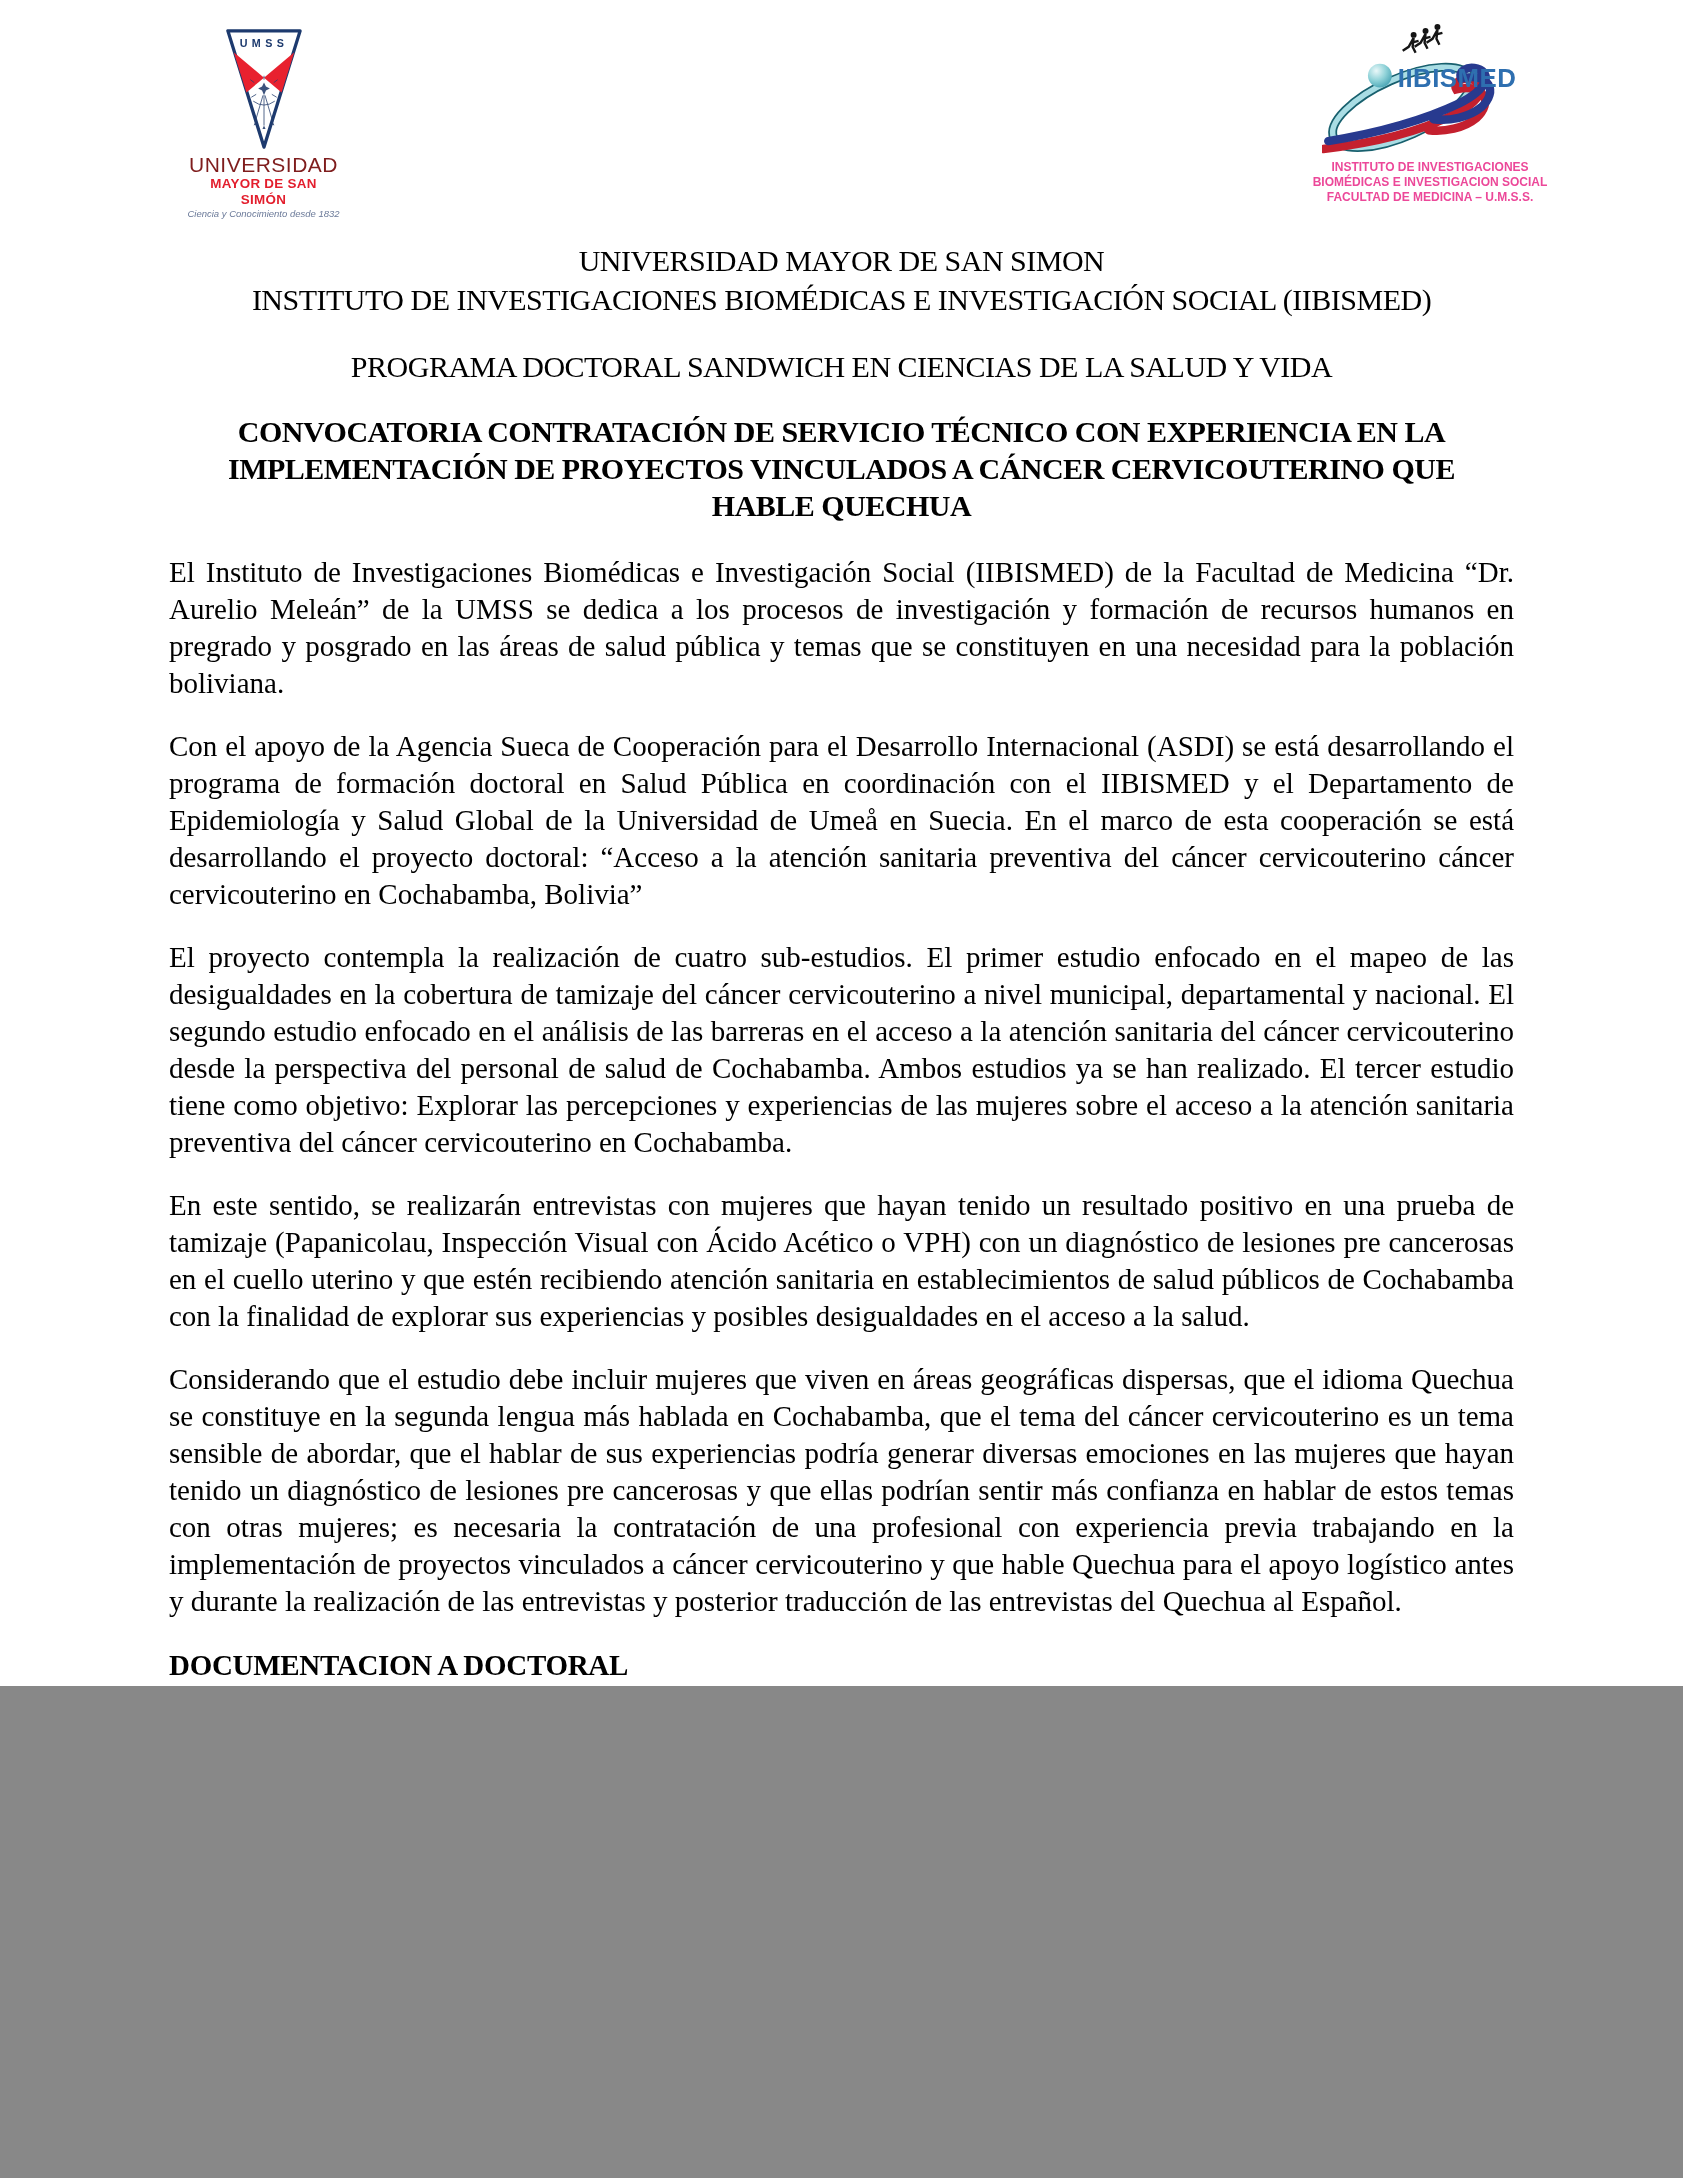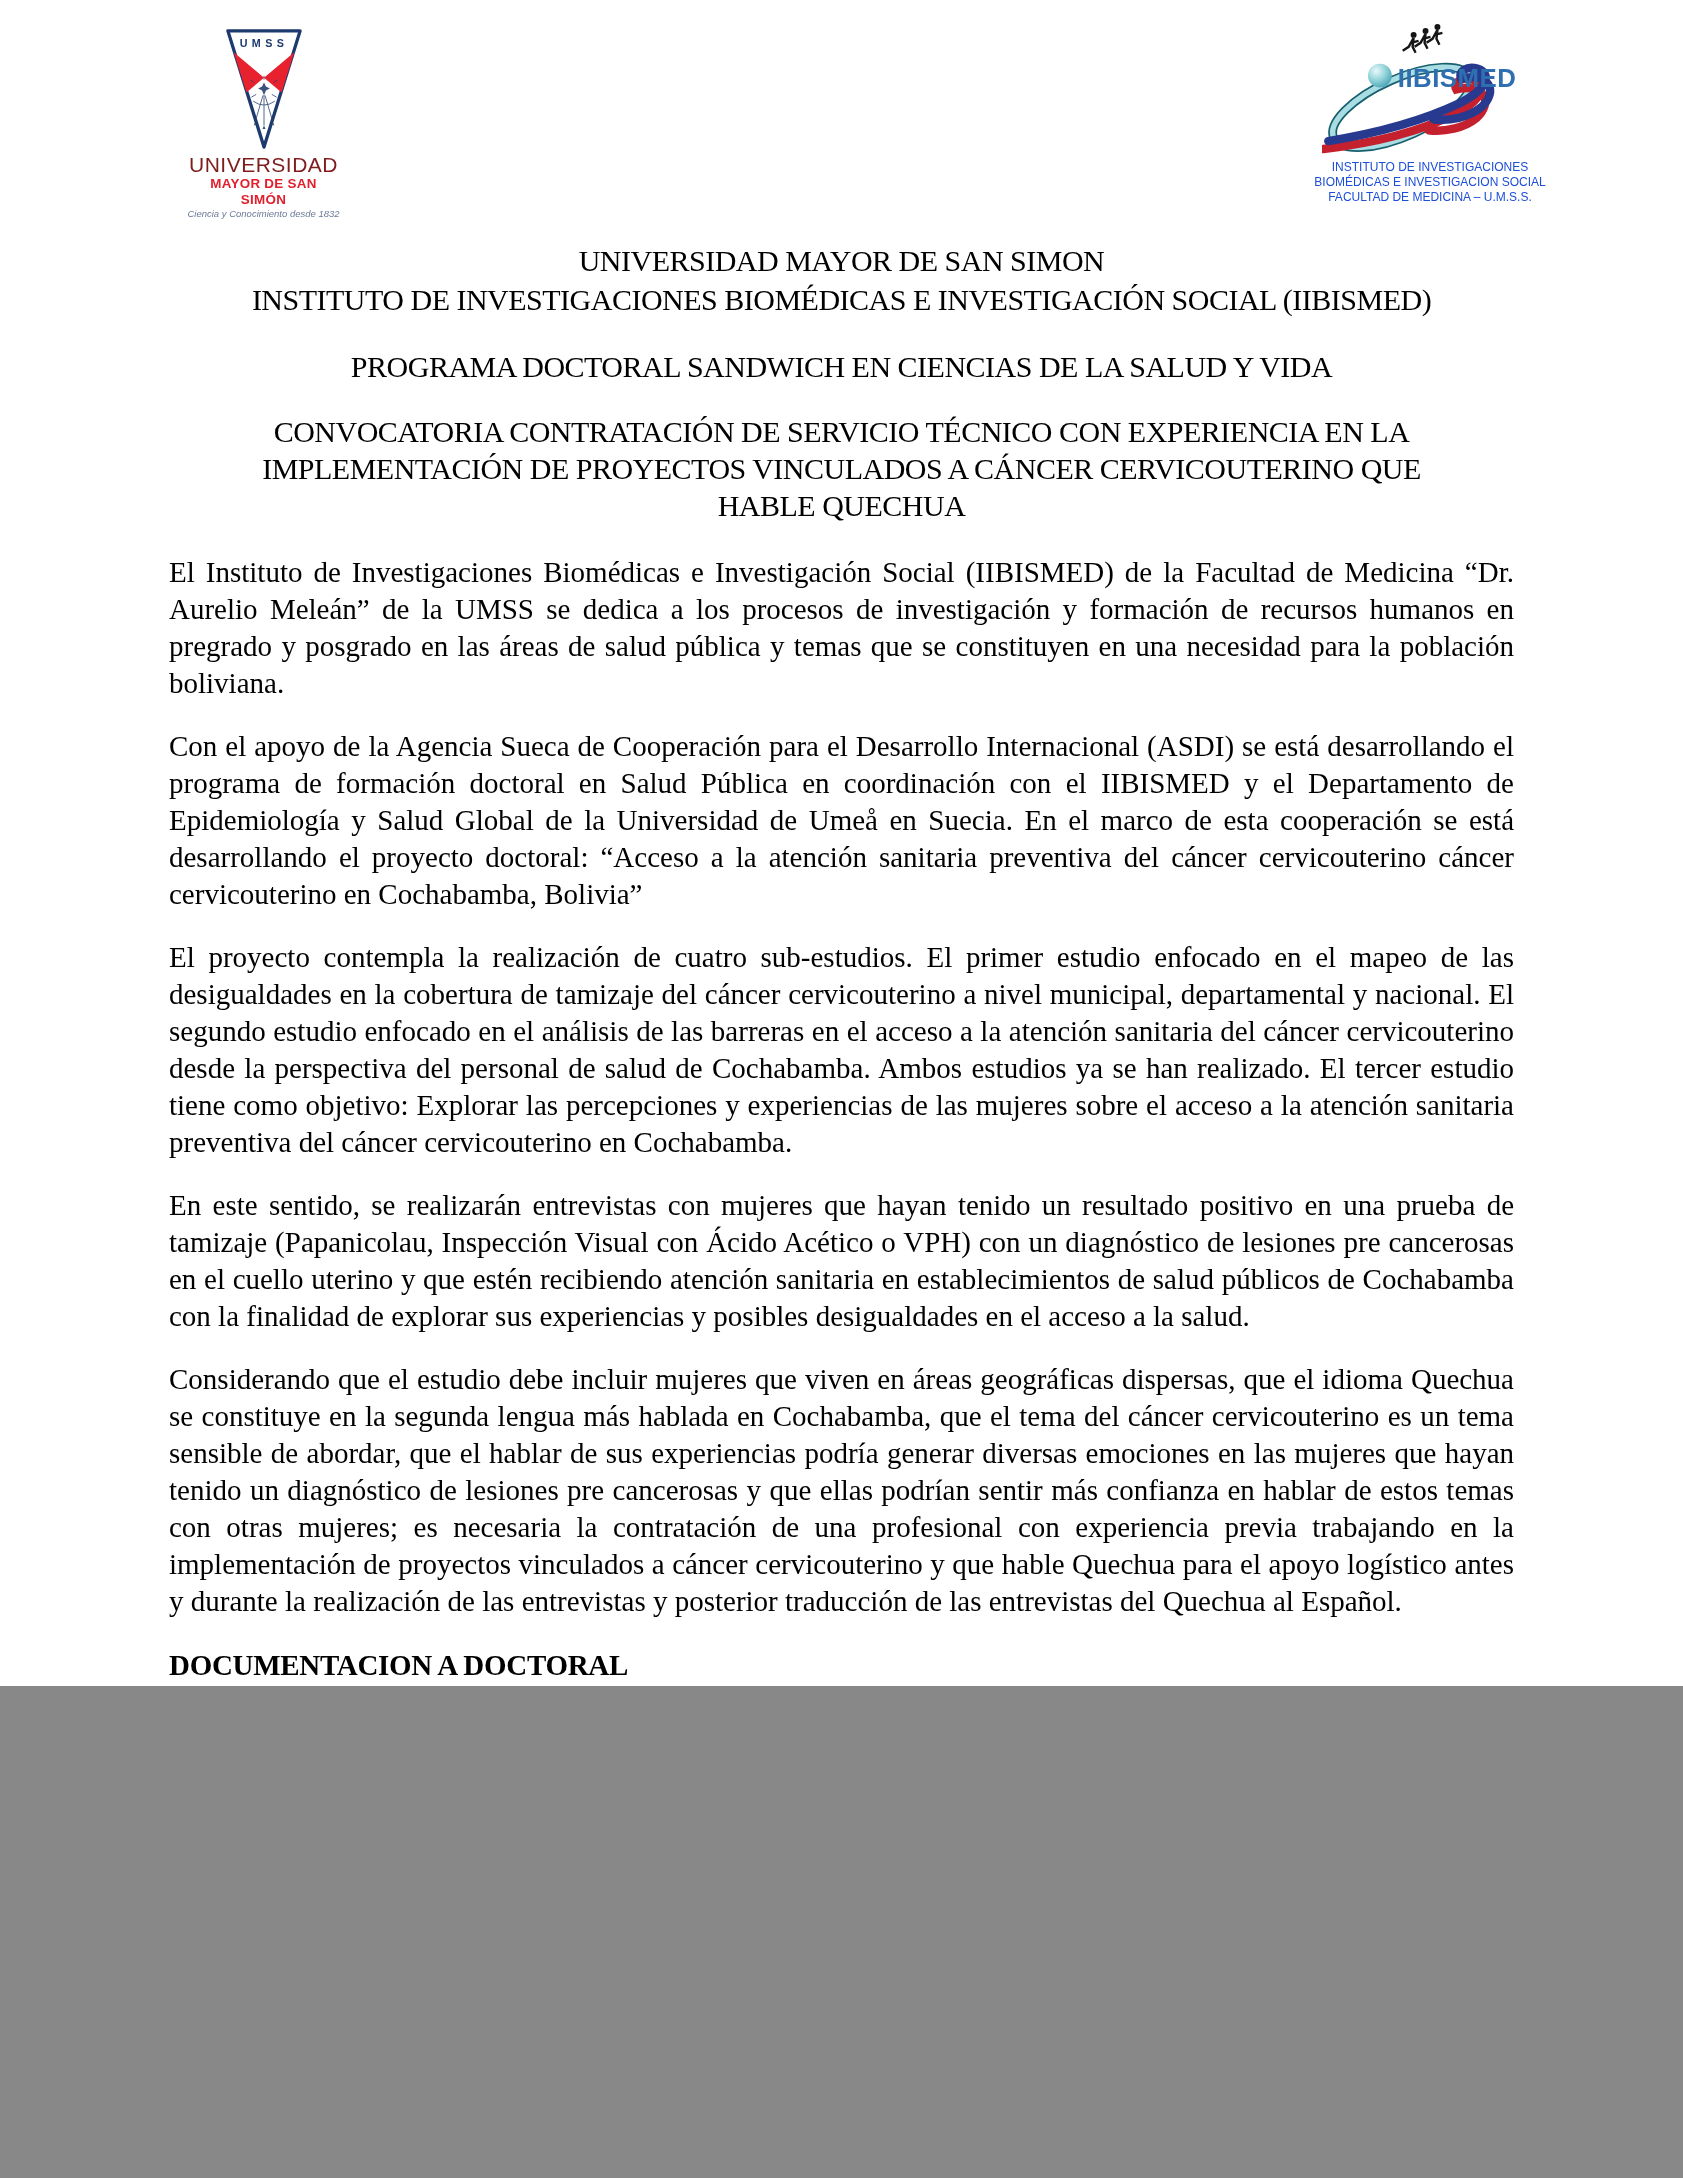--- a/index.html
+++ b/index.html
@@ -17,28 +17,28 @@
                font-family:"Liberation Sans", sans-serif; }
   .umss-crest { display:block; margin:0 auto 3px; width:82px; height:127px; }
   .umss-name  { color:#7f1d1d; font-weight:normal; font-size:21px; line-height:22px; letter-spacing:0.5px; }
   .umss-sub   { color:#e31e2d; font-weight:bold; font-size:13.4px; line-height:16px; letter-spacing:0.3px; }
   .umss-tag   { color:#6b7a99; font-style:italic; font-size:9.5px; line-height:12px; }
 
   
   .iib-logo { position:absolute; left:1308px; top:20px; width:244px; text-align:center;
               font-family:"Liberation Sans", sans-serif; }
   .iib-emblem { display:block; margin:0 auto 4px; width:217px; height:136px; }
-  .iib-sub  { color:#1d4ed8; font-weight:normal; font-size:12px; line-height:15px; }
+  .iib-sub  { color:#ec4899; font-weight:bold; font-size:12px; line-height:15px; }
 
   
   .content { position:absolute; left:169px; top:241px; width:1345px; }
   .hline { text-align:center; font-weight:normal; font-size:30px; line-height:39px; letter-spacing:-0.5px; }
   .program { margin-top:28px;text-align:center; }
   .conv { margin-top:27px; }
-  .conv div { text-align:center; font-weight:normal; font-size:30px; line-height:37px; letter-spacing:-0.5px; }
+  .conv div { text-align:center; font-weight:bold; font-size:30px; line-height:37px; letter-spacing:-0.5px; }
   .content p { margin:0 0 26px 0; font-size:29px; line-height:37px; text-align:justify; }
   .content p.first { margin-top:30px; }
   .sec-heading { font-weight:bold; font-size:29px; line-height:38px; letter-spacing:-0.3px; }
   ul.docs { list-style:none; margin:6px 0 0 0; padding:0; }
   ul.docs li { position:relative; padding-left:197px; font-size:29px; line-height:46px; margin-bottom:6px; }
   ul.docs li::before { content:"•"; position:absolute; left:165px; top:0; font-size:27px; }
 </style>
 </head>
 <body>
 

